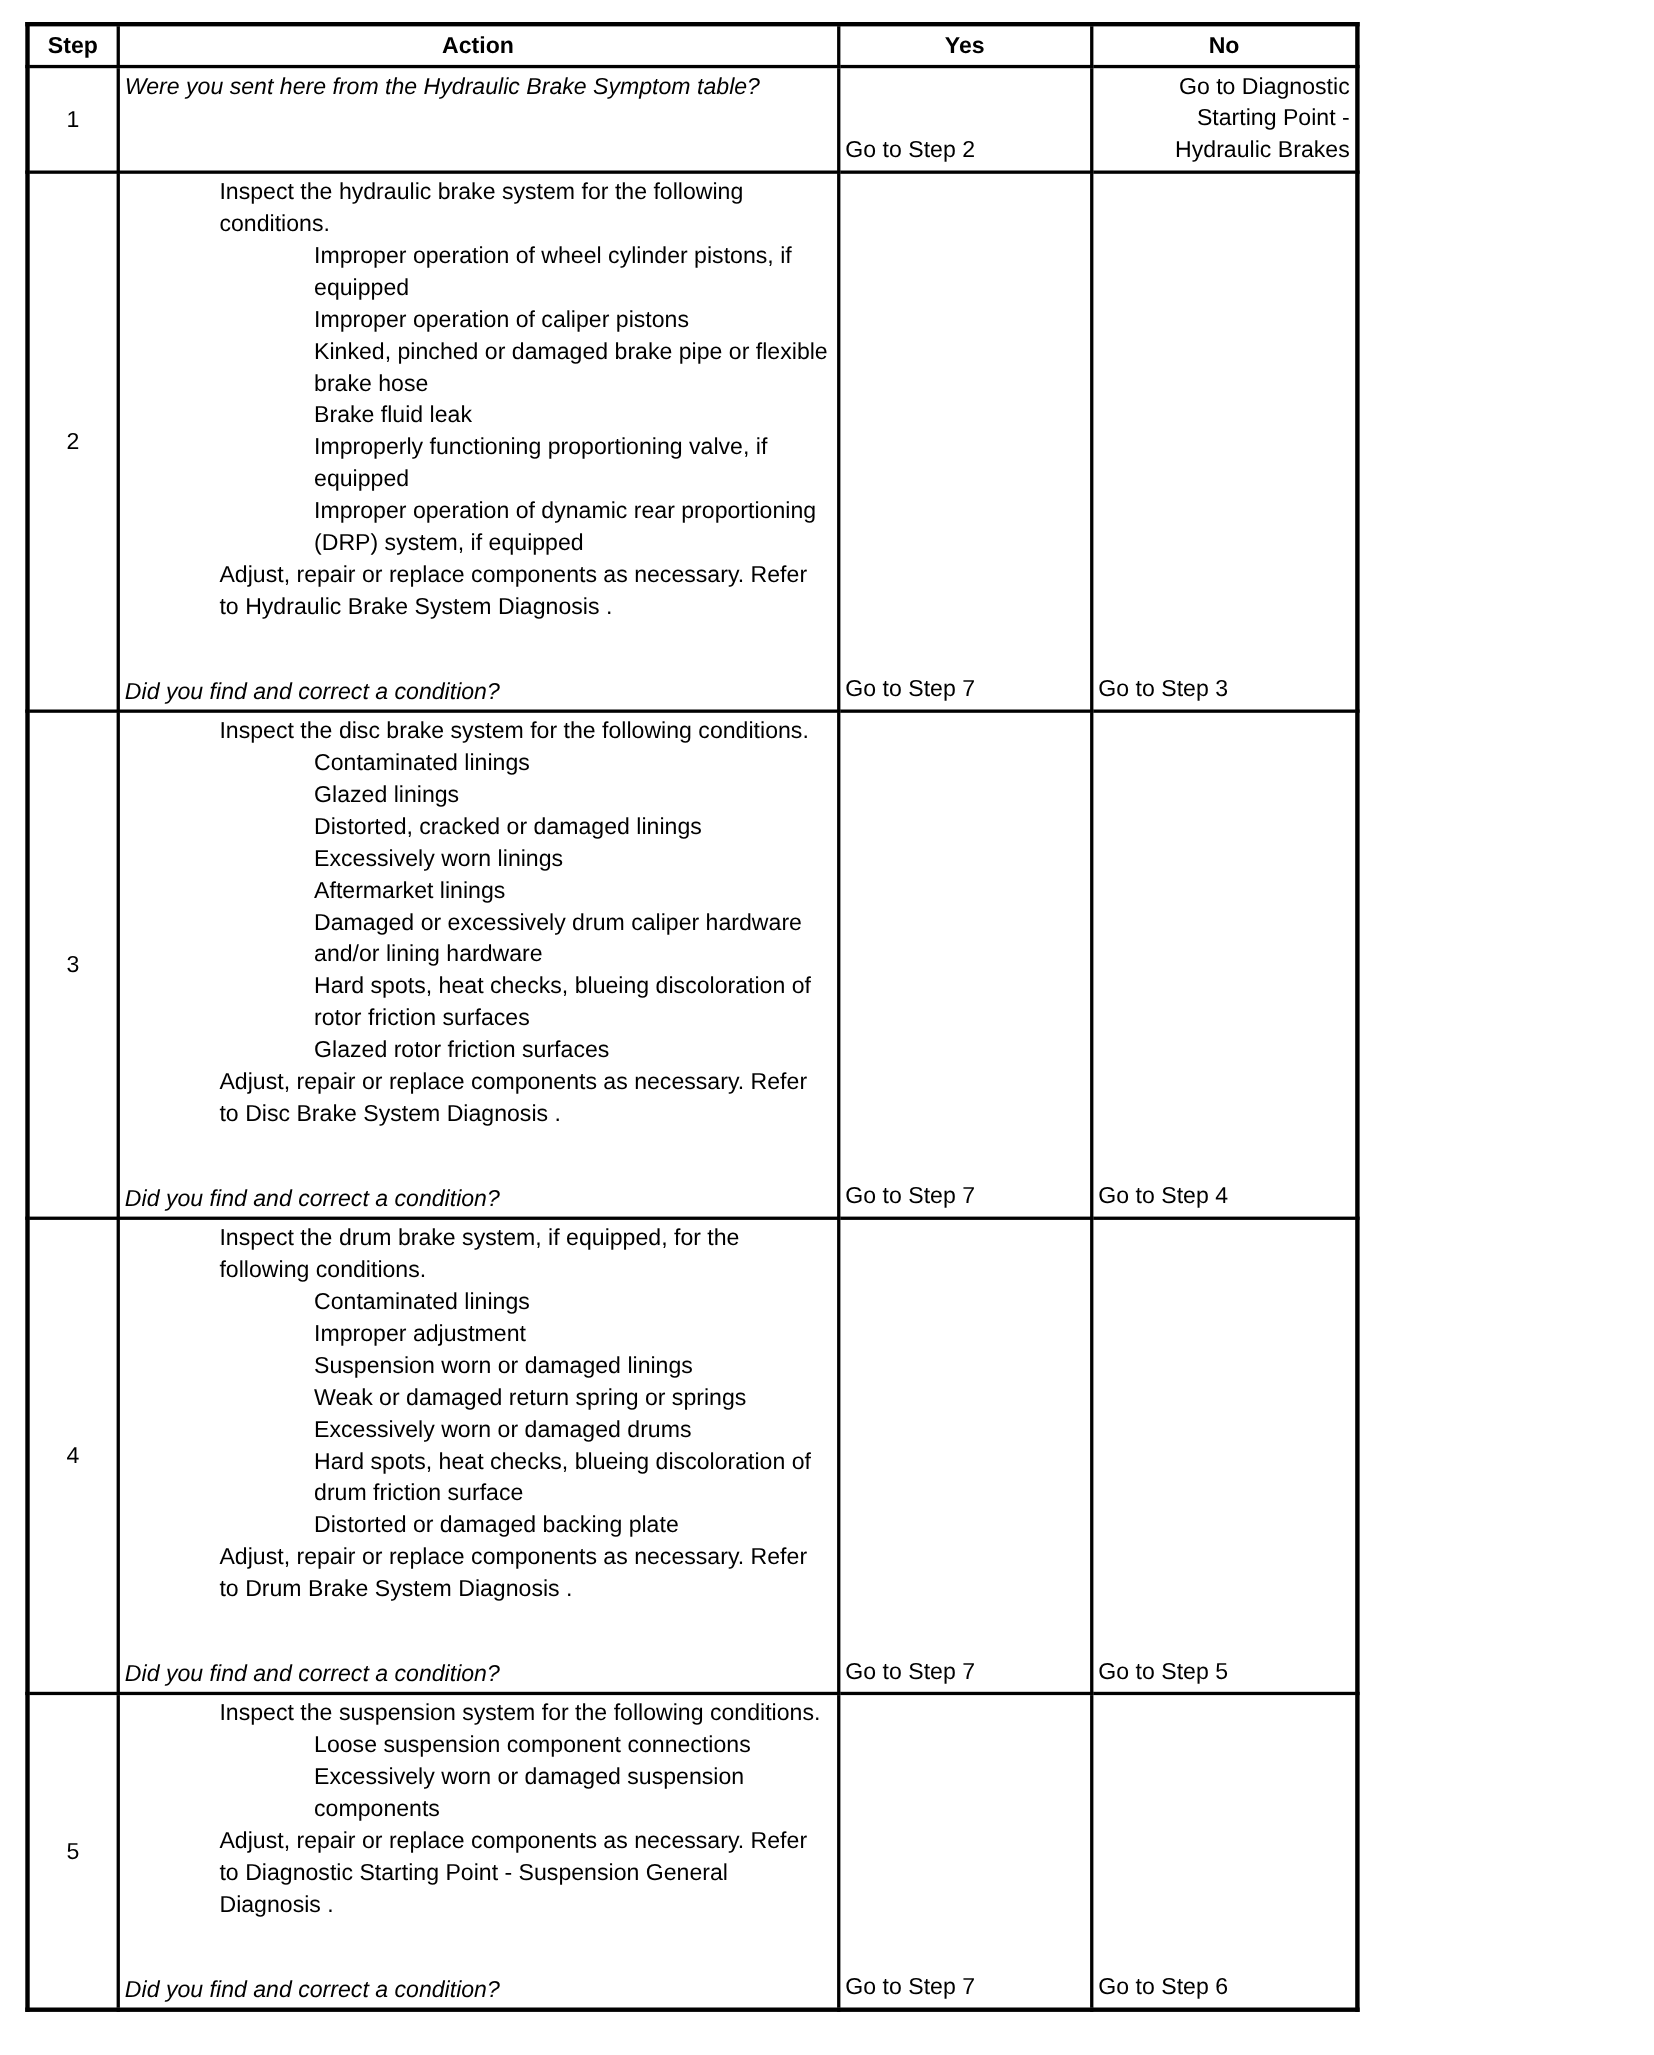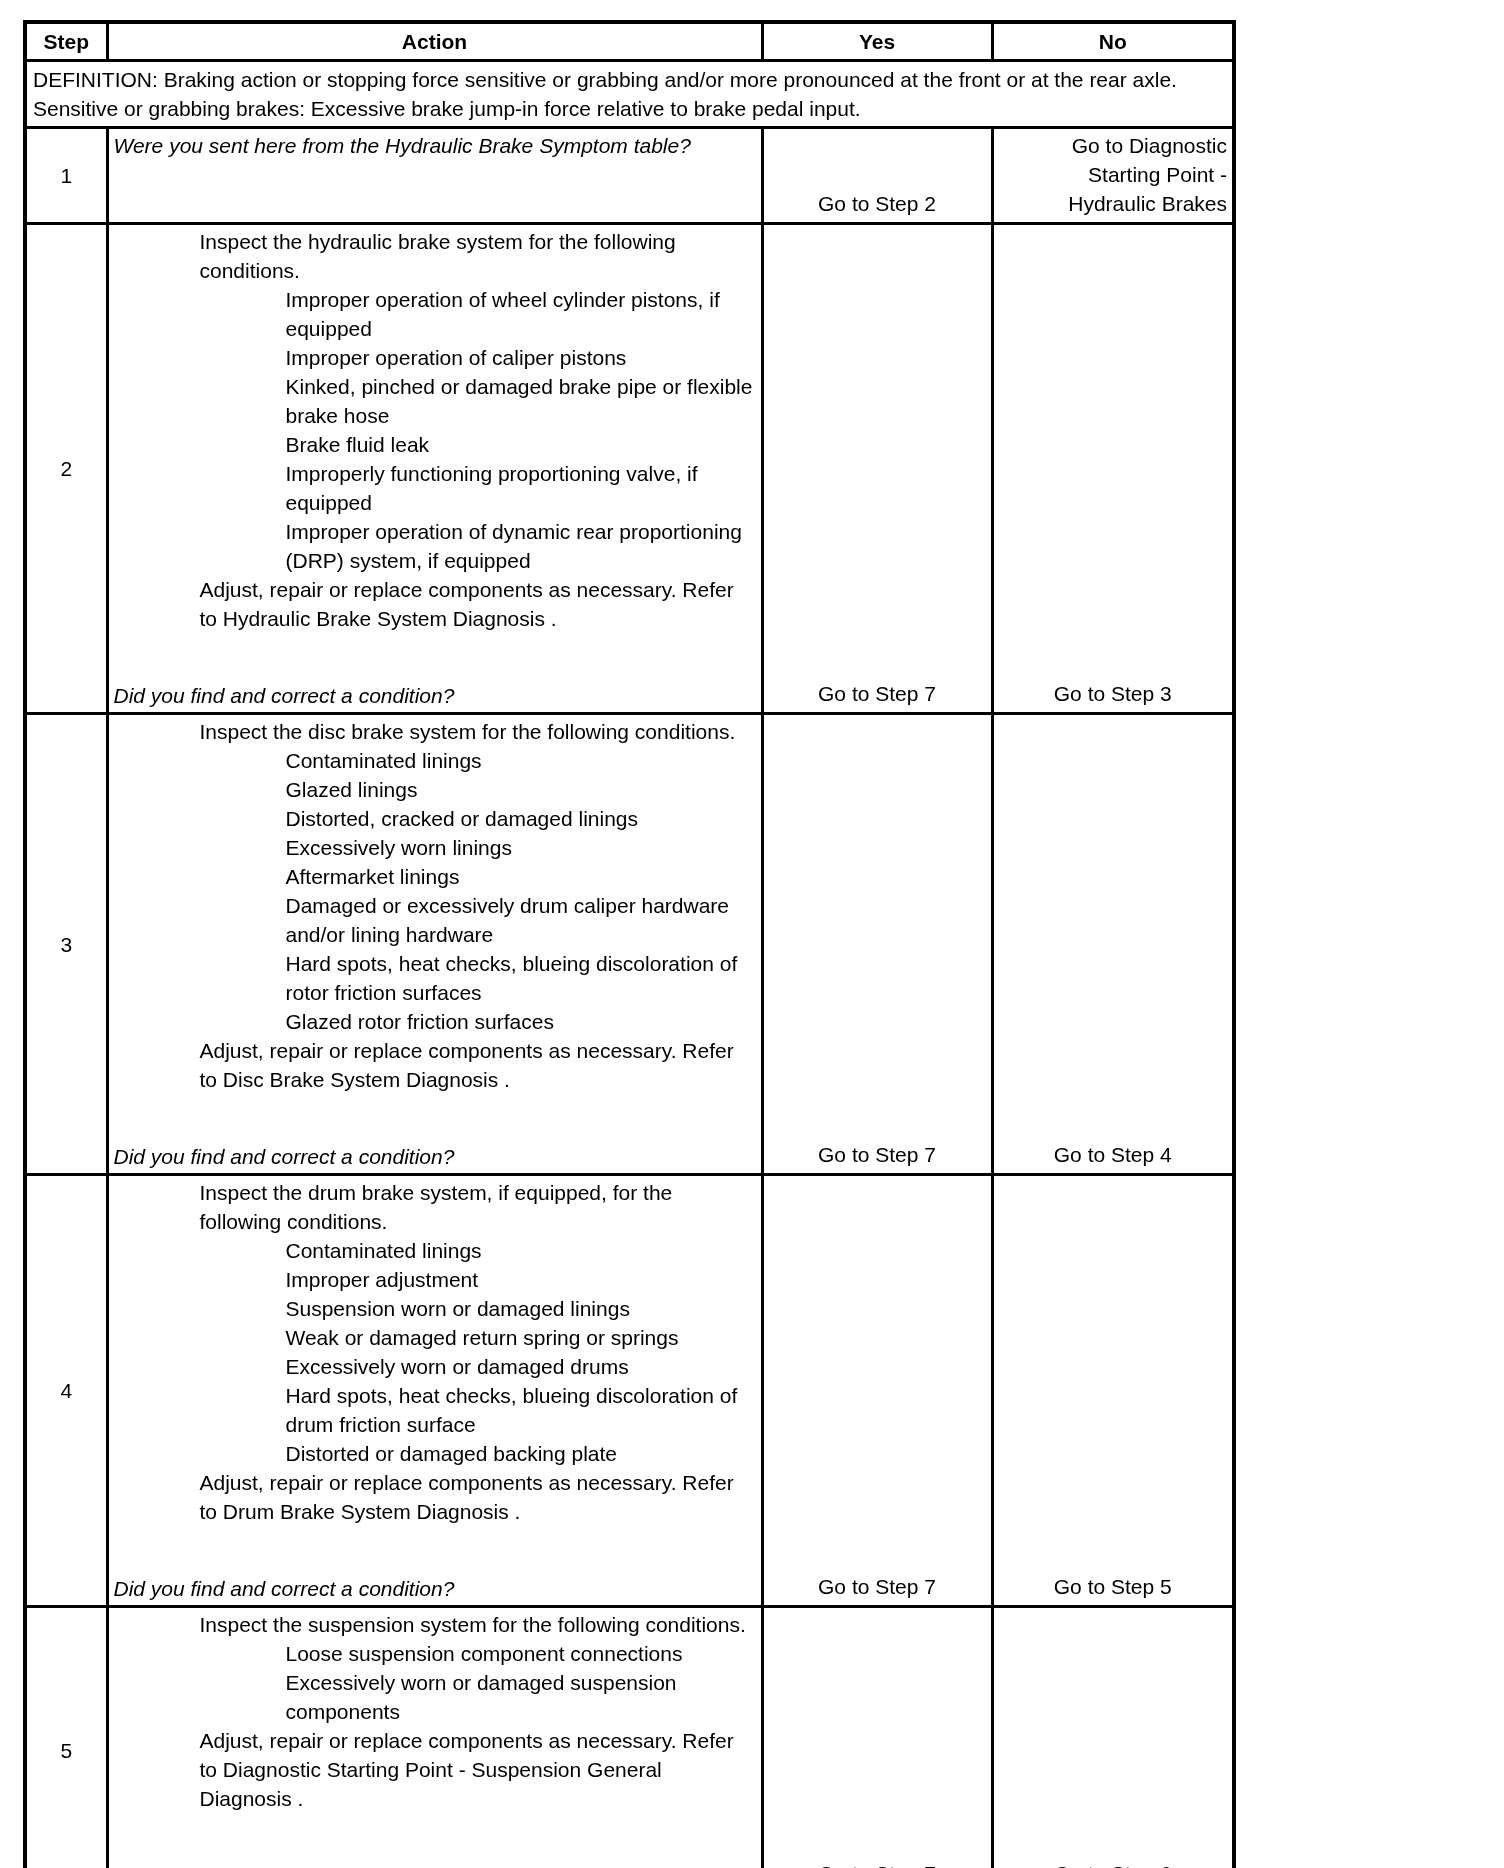--- a/index.html
+++ b/index.html
@@ -53,21 +53,21 @@
   }
   .question {
     margin-top: 48px;
     font-style: italic;
   }
   .question.no-gap {
     margin-top: 0;
   }
   td.choice {
     vertical-align: bottom;
-    text-align: center;
+    text-align: left;
     padding: 2px 5px 4px 5px;
   }
   td.choice.topleft {
     vertical-align: top;
     text-align: right;
     padding-top: 2px;
   }
   tr.r1 {
     height: 90px;
   }
@@ -85,23 +85,20 @@
     </colgroup>
 
     <tbody>
         <tr>
       <th>Step</th>
       <th>Action</th>
       <th>Yes</th>
       <th>No</th>
     </tr>
 
-    <tr>
-      <td class="def" colspan="4">DEFINITION: Braking action or stopping force sensitive or grabbing and/or more pronounced at the front or at the rear axle. Sensitive or grabbing brakes: Excessive brake jump-in force relative to brake pedal input.</td>
-    </tr>
 
     <tr class="r1">
       <td class="step">1</td>
       <td class="action">
         <div class="question no-gap">Were you sent here from the Hydraulic Brake Symptom table?</div>
       </td>
       <td class="choice">
         <div>Go to Step 2</div>
       </td>
       <td class="choice topleft">

